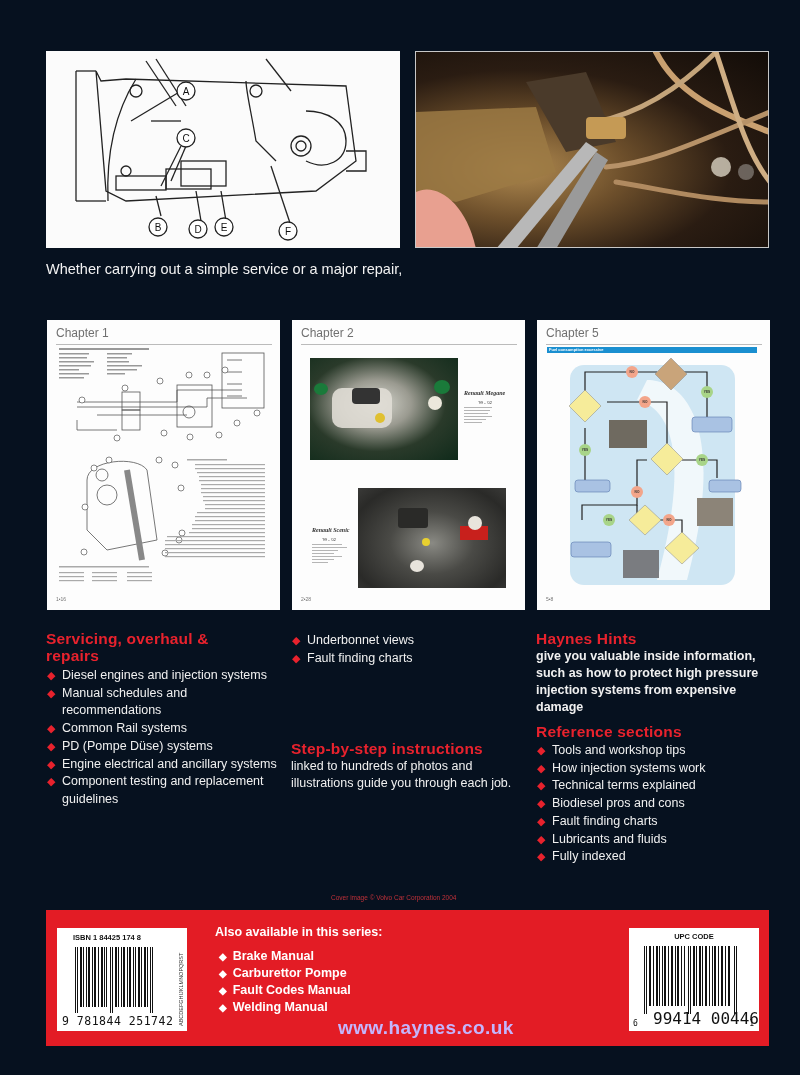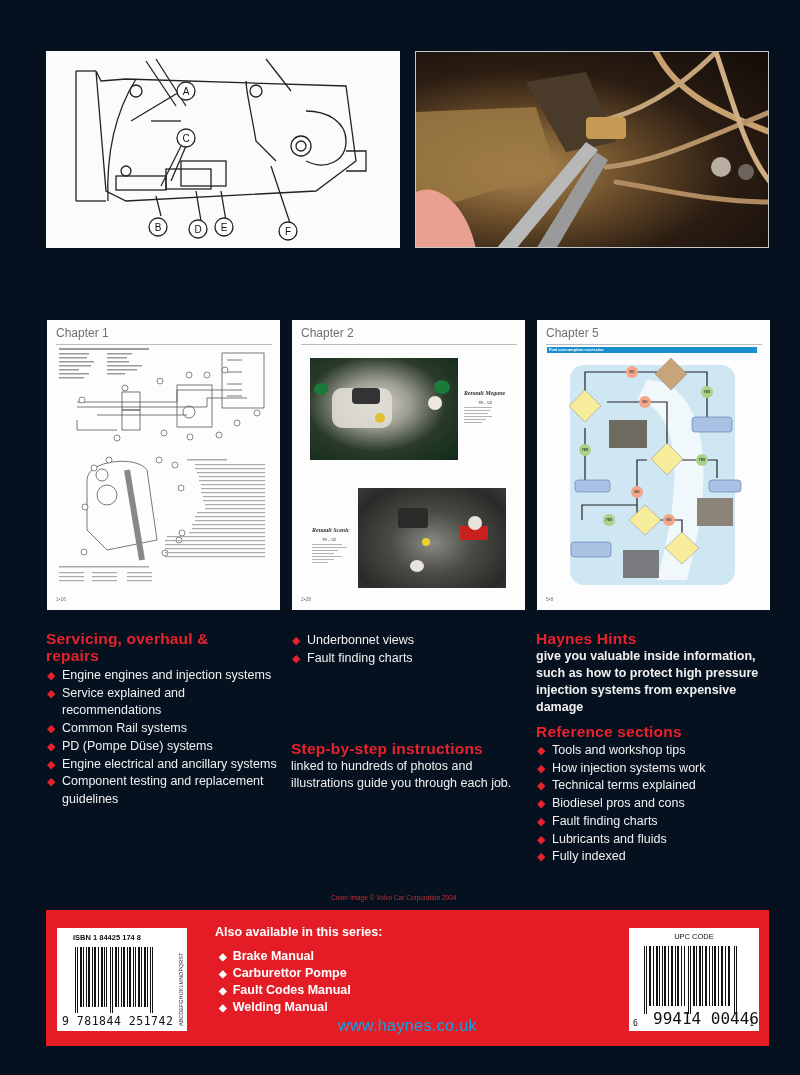--- a/index.html
+++ b/index.html
@@ -43,24 +43,24 @@
   .isbn .lbl { position: absolute; top: 5px; left: 0; width: 100px; text-align: center; font-size: 7.5px; font-weight: bold; }
   .isbn .bars { position: absolute; left: 18px; top: 19px; width: 78px; height: 66px; }
   .isbn .num { position: absolute; left: 5px; bottom: 3px; font-size: 11.5px; font-family: "DejaVu Sans Mono", monospace; letter-spacing: 0.5px; }
   .isbn .vert { position: absolute; right: 3px; top: 6px; writing-mode: vertical-rl; transform: rotate(180deg); font-size: 5.5px; color: #333; height: 92px; text-align: left; }
 
   .also { left: 215px; top: 925px; }
   .also .h { font-weight: bold; font-size: 12.5px; color: #fff; margin-bottom: 9px; font-family: "Liberation Sans Narrow", "Liberation Sans", sans-serif; }
   .also ul { list-style: none; }
   .also li { font-weight: bold; font-size: 12.5px; line-height: 17px; color: #fff; padding-left: 4px; }
   .also li .dia { font-size: 10px; margin-right: 6px; }
-  .url { left: 338px; top: 1017px; font-weight: normal; font-size: 16px; color: #0ea5e9; letter-spacing: 0.4px; }
+  .url { left: 338px; top: 1017px; font-weight: bold; font-size: 19px; color: #c4b5fd; letter-spacing: 0.4px; }
 
   .upc { left: 629px; top: 928px; width: 130px; height: 103px; background: #fff; color: #111; }
-  .upc .lbl { position: absolute; top: 4px; width: 100%; text-align: center; font-size: 7.5px; font-weight: normal; }
+  .upc .lbl { position: absolute; top: 4px; width: 100%; text-align: center; font-size: 7.5px; font-weight: bold; }
   .upc .bars { position: absolute; left: 15px; top: 18px; width: 96px; height: 68px; }
   .upc .num { position: absolute; bottom: 3px; font-size: 16px; font-family: "DejaVu Sans Mono", monospace; }
 </style>
 </head>
 <body>
 
 <div class="abs diagram">
   <svg width="354" height="197" viewBox="0 0 354 197">
     <g fill="none" stroke="#222" stroke-width="1.3">
       <path d="M50 20 L55 30 L80 28 L300 35 L310 110 L270 140 L80 150 L60 140 Z"></path>
@@ -124,20 +124,21 @@
     <rect x="170" y="65" width="40" height="22" rx="4" fill="#c59a55"></rect>
     <path d="M80 197 L170 90 L182 98 L100 197 Z" fill="#b8b8b8"></path>
     <path d="M120 197 L180 100 L192 108 L140 197 Z" fill="#9a9a9a"></path>
     <path d="M0 140 C20 130 50 150 60 197 L0 197 Z" fill="#e8a090"></path>
     <circle cx="305" cy="115" r="10" fill="#d9d2c2" opacity="0.8"></circle>
     <circle cx="330" cy="120" r="8" fill="#9a9490" opacity="0.6"></circle>
   </svg>
 </div>
 
 <div class="abs intro">
+  <div>Whether carrying out a simple service or a major repair,</div>
 </div>
 
 <div class="abs thumb t1">
   <div class="chap">Chapter 1</div>
   <div class="rule"></div>
   <svg class="abs" style="left:0;top:0" width="233" height="290" viewBox="0 0 233 290">
     <g fill="#999">
       <rect x="12" y="28" width="90" height="2"></rect>
       <rect x="12" y="33" width="30" height="1.5"></rect>
         <rect x="60" y="33" width="25" height="1.5"></rect>
@@ -330,22 +331,22 @@
       <text x="165" y="141.2">YES</text>
       <text x="72" y="201.2">YES</text>
     </g>
   </svg>
   <div class="pnum">5•8</div>
 </div>
 
 <div class="abs col1">
   <div class="sec-h" style="width:190px;">Servicing, overhaul &amp; repairs</div>
   <ul class="bul" style="margin-top:3px;">
-    <li><span class="dia">◆</span><span>Engine engines and injection systems</span></li>
-    <li><span class="dia">◆</span><span style="display:inline-block;width:150px;">Service explained and recommendations</span></li>
+    <li><span class="dia">◆</span><span>Diesel engines and injection systems</span></li>
+    <li><span class="dia">◆</span><span style="display:inline-block;width:150px;">Manual schedules and recommendations</span></li>
     <li><span class="dia">◆</span><span>Common Rail systems</span></li>
     <li><span class="dia">◆</span><span>PD (Pompe Düse) systems</span></li>
     <li><span class="dia">◆</span><span>Engine electrical and ancillary systems</span></li>
     <li><span class="dia">◆</span><span style="display:inline-block;width:210px;">Component testing and replacement guidelines</span></li>
   </ul>
 </div>
 
 <div class="abs col2">
   <ul class="bul" style="margin-top:2px;">
     <li><span class="dia">◆</span><span>Underbonnet views</span></li>

